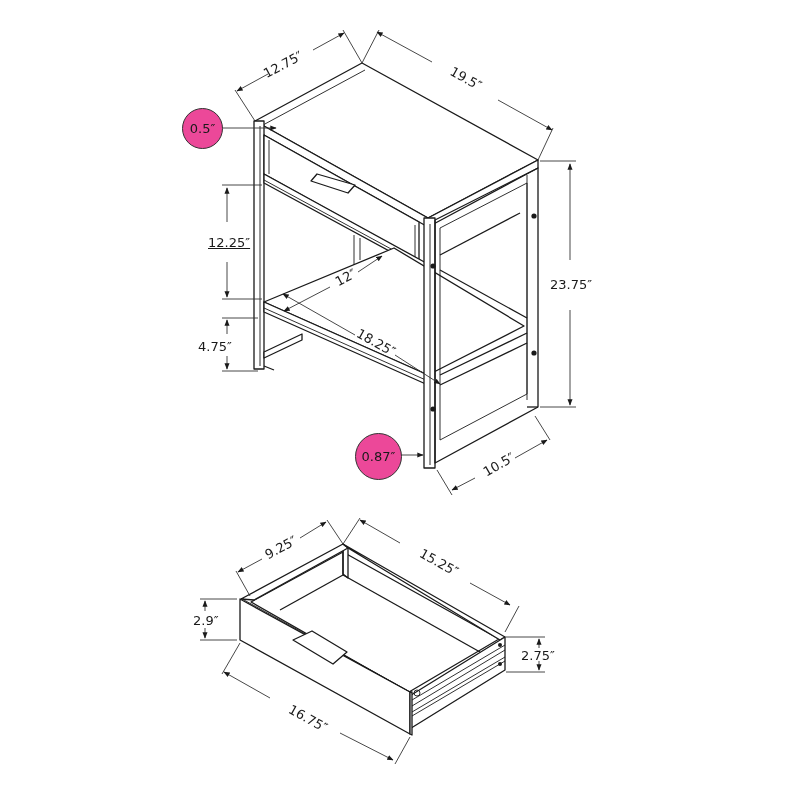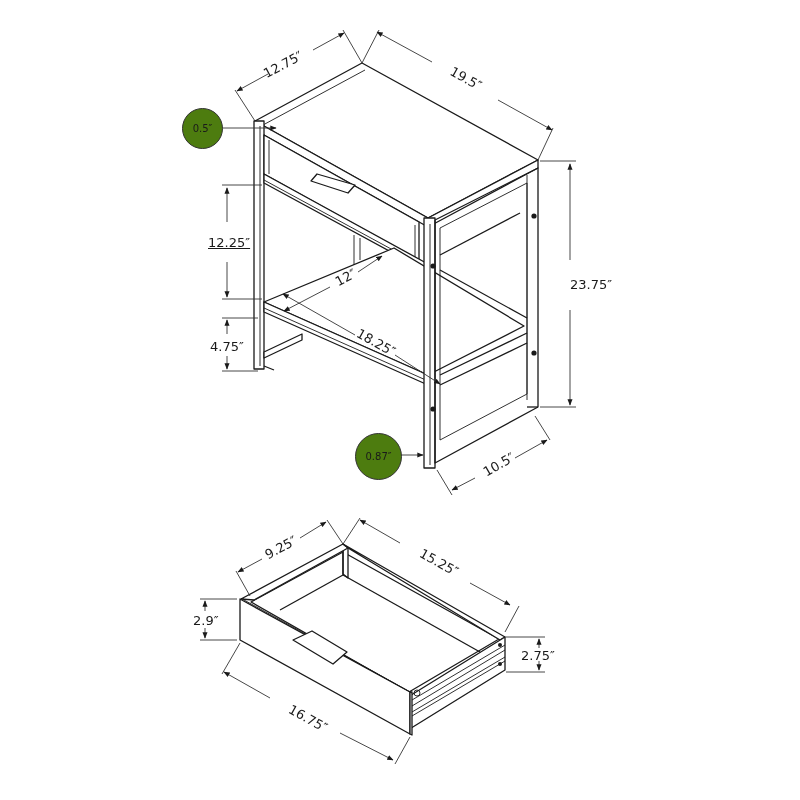--- a/index.html
+++ b/index.html
@@ -4,21 +4,21 @@
 <style>
   html,body{margin:0;padding:0;background:#ffffff;}
   body{width:800px;height:800px;overflow:hidden;font-family:"DejaVu Sans",sans-serif;}
   #stage{position:relative;width:800px;height:800px;}
   svg{position:absolute;left:0;top:0;}
   .ln{stroke:#1a1a1a;stroke-width:1.3;fill:none;stroke-linejoin:round;}
   .th{stroke:#1a1a1a;stroke-width:0.9;fill:none;}
   .dim{stroke:#333;stroke-width:0.9;fill:none;}
   .fillw{fill:#ffffff;stroke:#1a1a1a;stroke-width:1.3;stroke-linejoin:round;}
   .lbl{position:absolute;font-family:"DejaVu Sans",sans-serif;font-size:13px;color:#1a1a1a;white-space:nowrap;line-height:1;transform-origin:center center;}
-  .circ{position:absolute;border:1px solid #333;border-radius:50%;background:#4d7c0f;display:flex;align-items:center;justify-content:center;font-size:10px;color:#1a1a1a;font-family:"DejaVu Sans",sans-serif;}
+  .circ{position:absolute;border:1px solid #333;border-radius:50%;background:#ec4899;display:flex;align-items:center;justify-content:center;font-size:13px;color:#1a1a1a;font-family:"DejaVu Sans",sans-serif;}
 </style>
 </head>
 <body>
 
 <div id="stage">
 <svg width="800" height="800" viewBox="0 0 800 800">
   <defs>
     <marker id="ar" viewBox="0 0 10 10" refX="9" refY="5" markerWidth="7" markerHeight="7" orient="auto-start-reverse">
       <path d="M0,1 L10,5 L0,9 z" fill="#1a1a1a"></path>
     </marker>
@@ -176,22 +176,22 @@
     <line class="dim" x1="340" y1="733" x2="393" y2="760" marker-end="url(#ar)"></line>
   </g>
 </svg>
 
 <span class="lbl" style="left:262px;top:58px;transform:rotate(-28deg);">12.75″</span>
 <span class="lbl" style="left:449px;top:72px;transform:rotate(29deg);">19.5″</span>
 <div class="circ" style="left:182px;top:108px;width:39px;height:39px;">0.5″</div>
 <span class="lbl" style="left:208px;top:236px;text-decoration:underline;">12.25″</span>
 <span class="lbl" style="left:335px;top:271px;transform:rotate(-28deg);">12″</span>
 <span class="lbl" style="left:355px;top:336px;transform:rotate(29deg);">18.25″</span>
-<span class="lbl" style="left:210px;top:340px;">4.75″</span>
-<span class="lbl" style="left:550px;top:278px;margin-left:20px;">23.75″</span>
+<span class="lbl" style="left:198px;top:340px;">4.75″</span>
+<span class="lbl" style="left:550px;top:278px;">23.75″</span>
 <div class="circ" style="left:355px;top:433px;width:45px;height:45px;">0.87″</div>
 <span class="lbl" style="left:482px;top:458px;transform:rotate(-30deg);">10.5″</span>
 
 <span class="lbl" style="left:264px;top:541px;transform:rotate(-28deg);">9.25″</span>
 <span class="lbl" style="left:418px;top:556px;transform:rotate(29deg);">15.25″</span>
 <span class="lbl" style="left:193px;top:614px;">2.9″</span>
 <span class="lbl" style="left:521px;top:649px;">2.75″</span>
 <span class="lbl" style="left:287px;top:712px;transform:rotate(29deg);">16.75″</span>
 </div>
 

